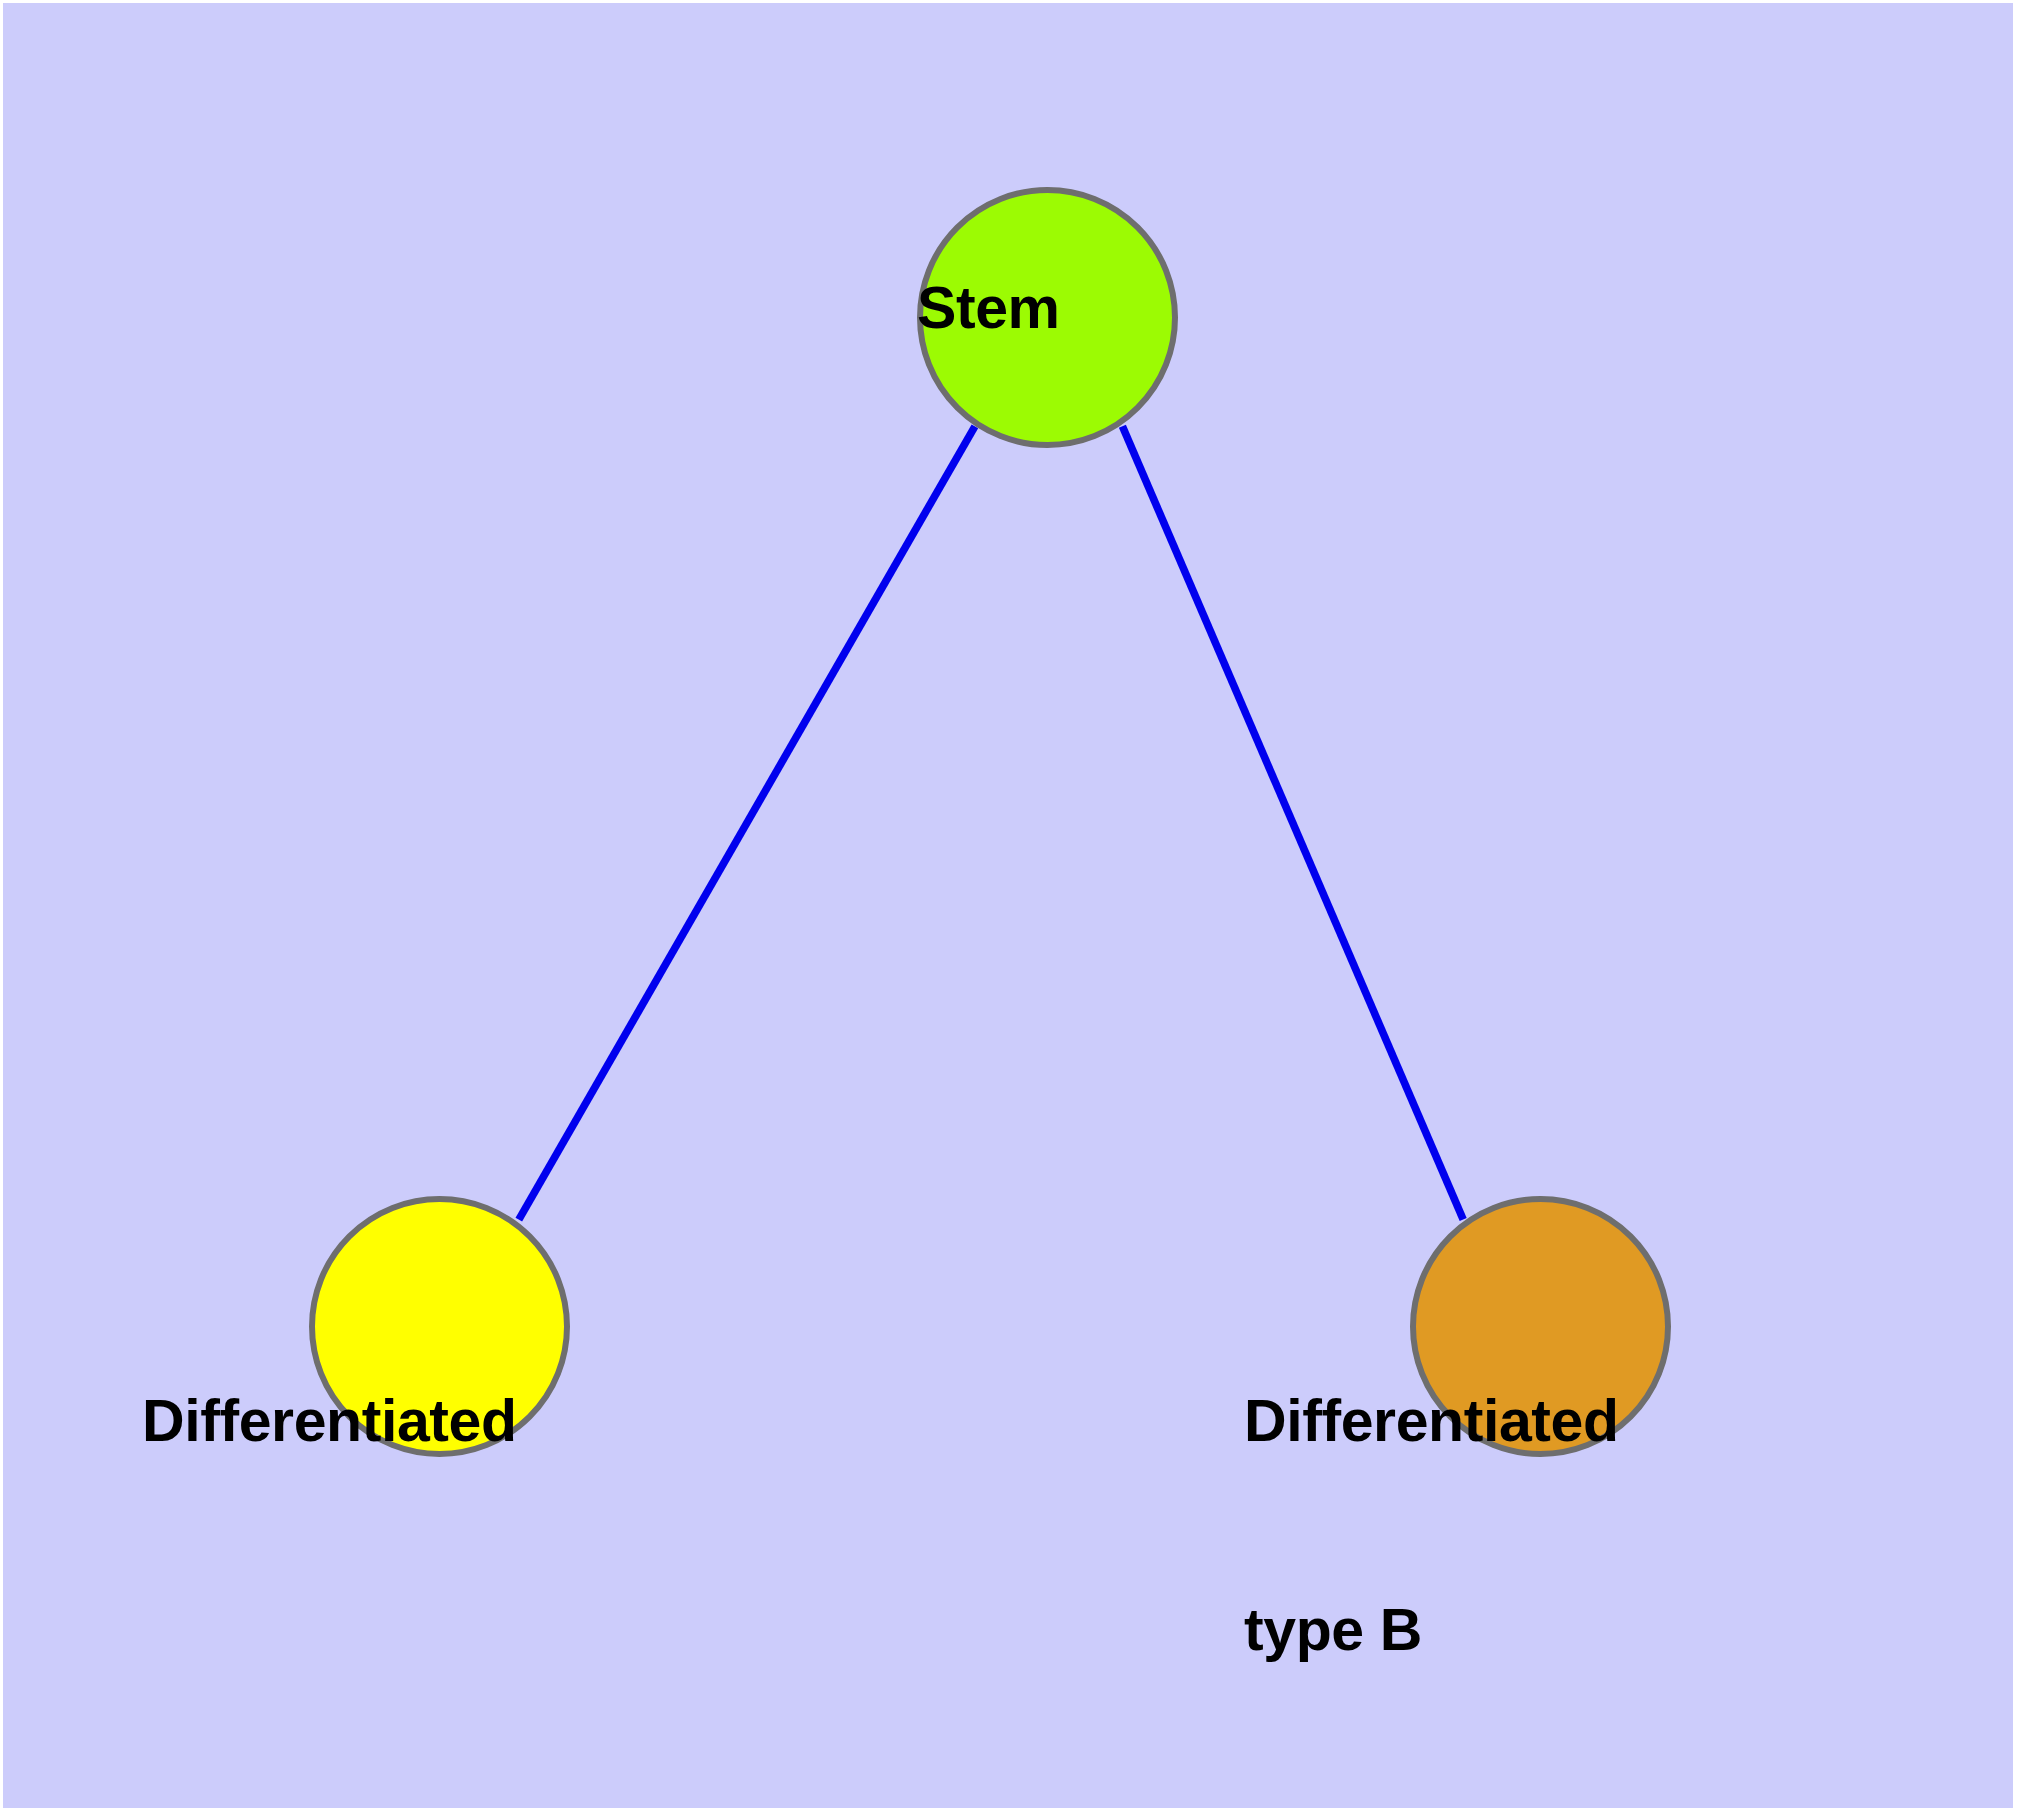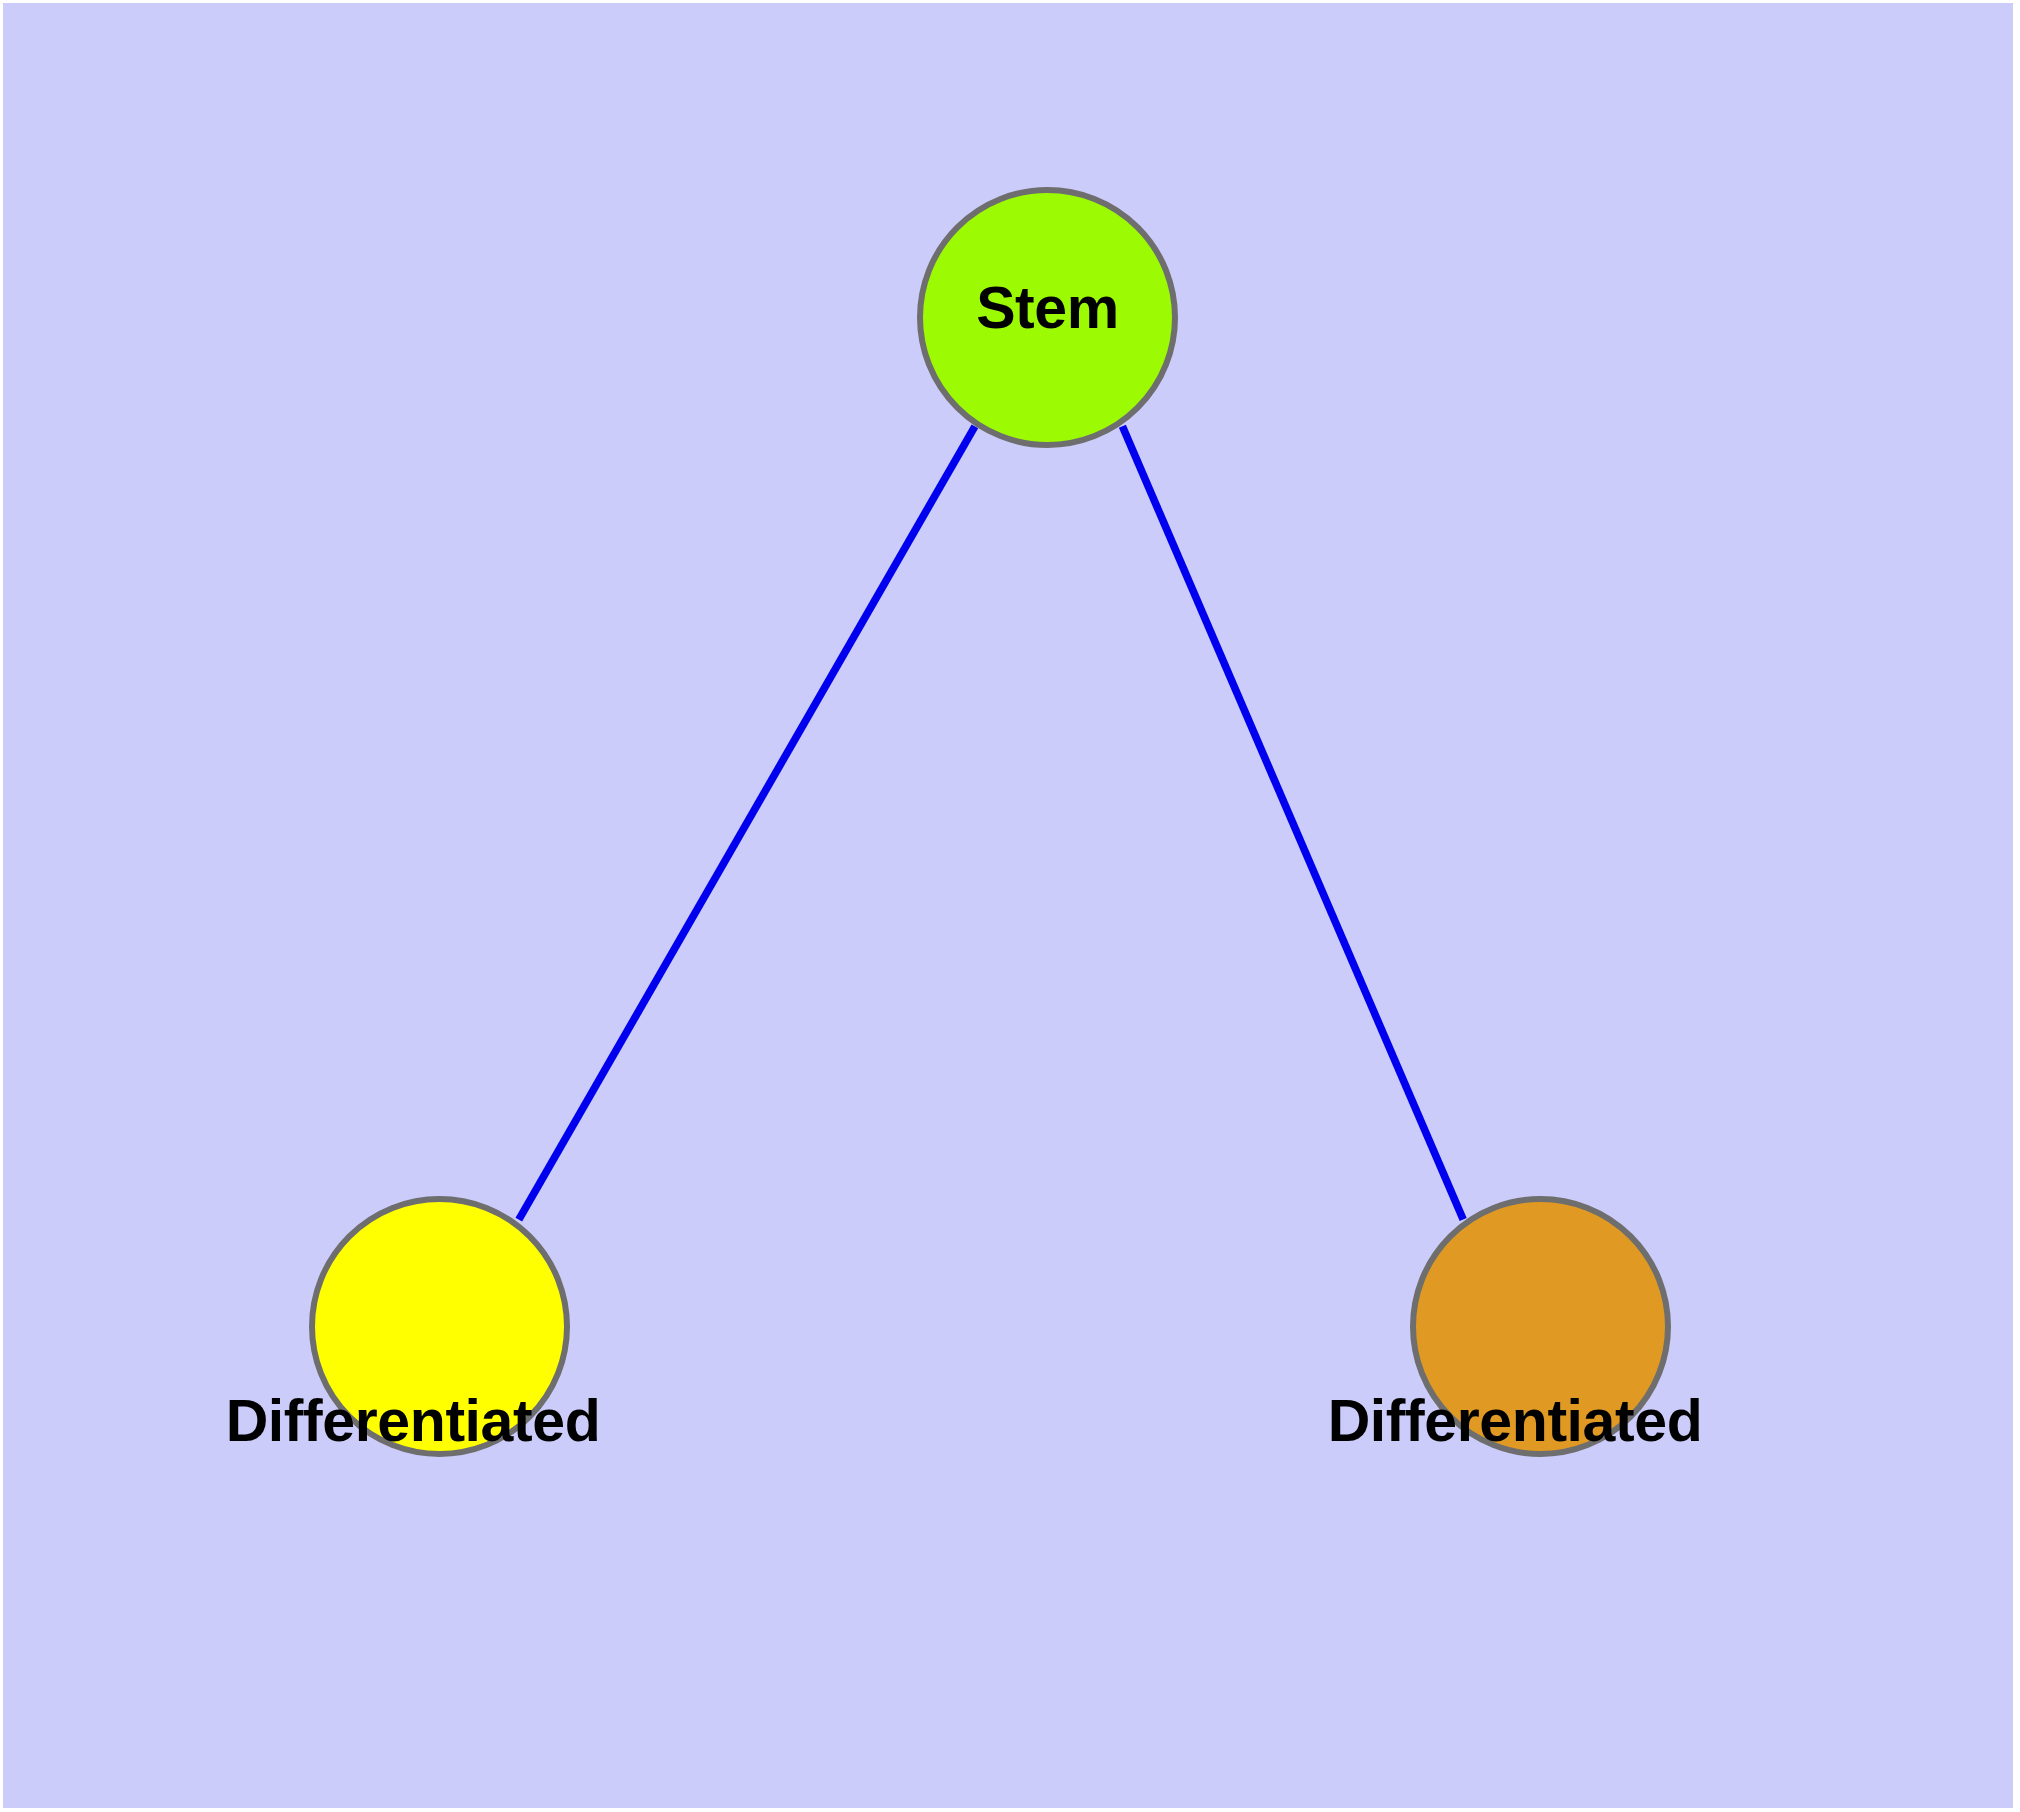--- a/index.html
+++ b/index.html
@@ -31,21 +31,20 @@
     height: 1812px;
   }
   .graph-node {
     position: absolute;
     border-radius: 50%;
     box-sizing: border-box;
     border: 6px solid #6e6e6e;
   }
   .node-label {
     position: absolute;
-    text-align: center;
     color: #000000;
     font-weight: bold;
     line-height: 1.18;
     white-space: pre;
     letter-spacing: -0.4px;
     pointer-events: none;
   }
   #node-stem {
     left: 917px;
     top: 187px;
@@ -103,16 +102,17 @@
   <div id="node-diff-b" class="graph-node" style="left: 1410px; top: 1196px; width: 261px; height: 261px; background: rgb(224, 154, 35); border: 6px solid rgb(110, 110, 110);"></div>
 
   <div id="label-stem" class="node-label" style="color: rgb(0, 0, 0); font-size: 59px; width: 261px; left: 917px; top: 274px;">Stem</div>
 
   <div id="label-diff-a" class="node-label" style="color: rgb(0, 0, 0); font-size: 59px; width: 542px; left: 142px; top: 1248px;">
     <div>Differentiated</div>
   </div>
 
   <div id="label-diff-b" class="node-label" style="color: rgb(0, 0, 0); font-size: 59px; width: 542px; left: 1244px; top: 1248px;">
     <div>Differentiated</div>
+    <div>type B</div>
   </div>
 
 </div>
 
 
 </body></html>

